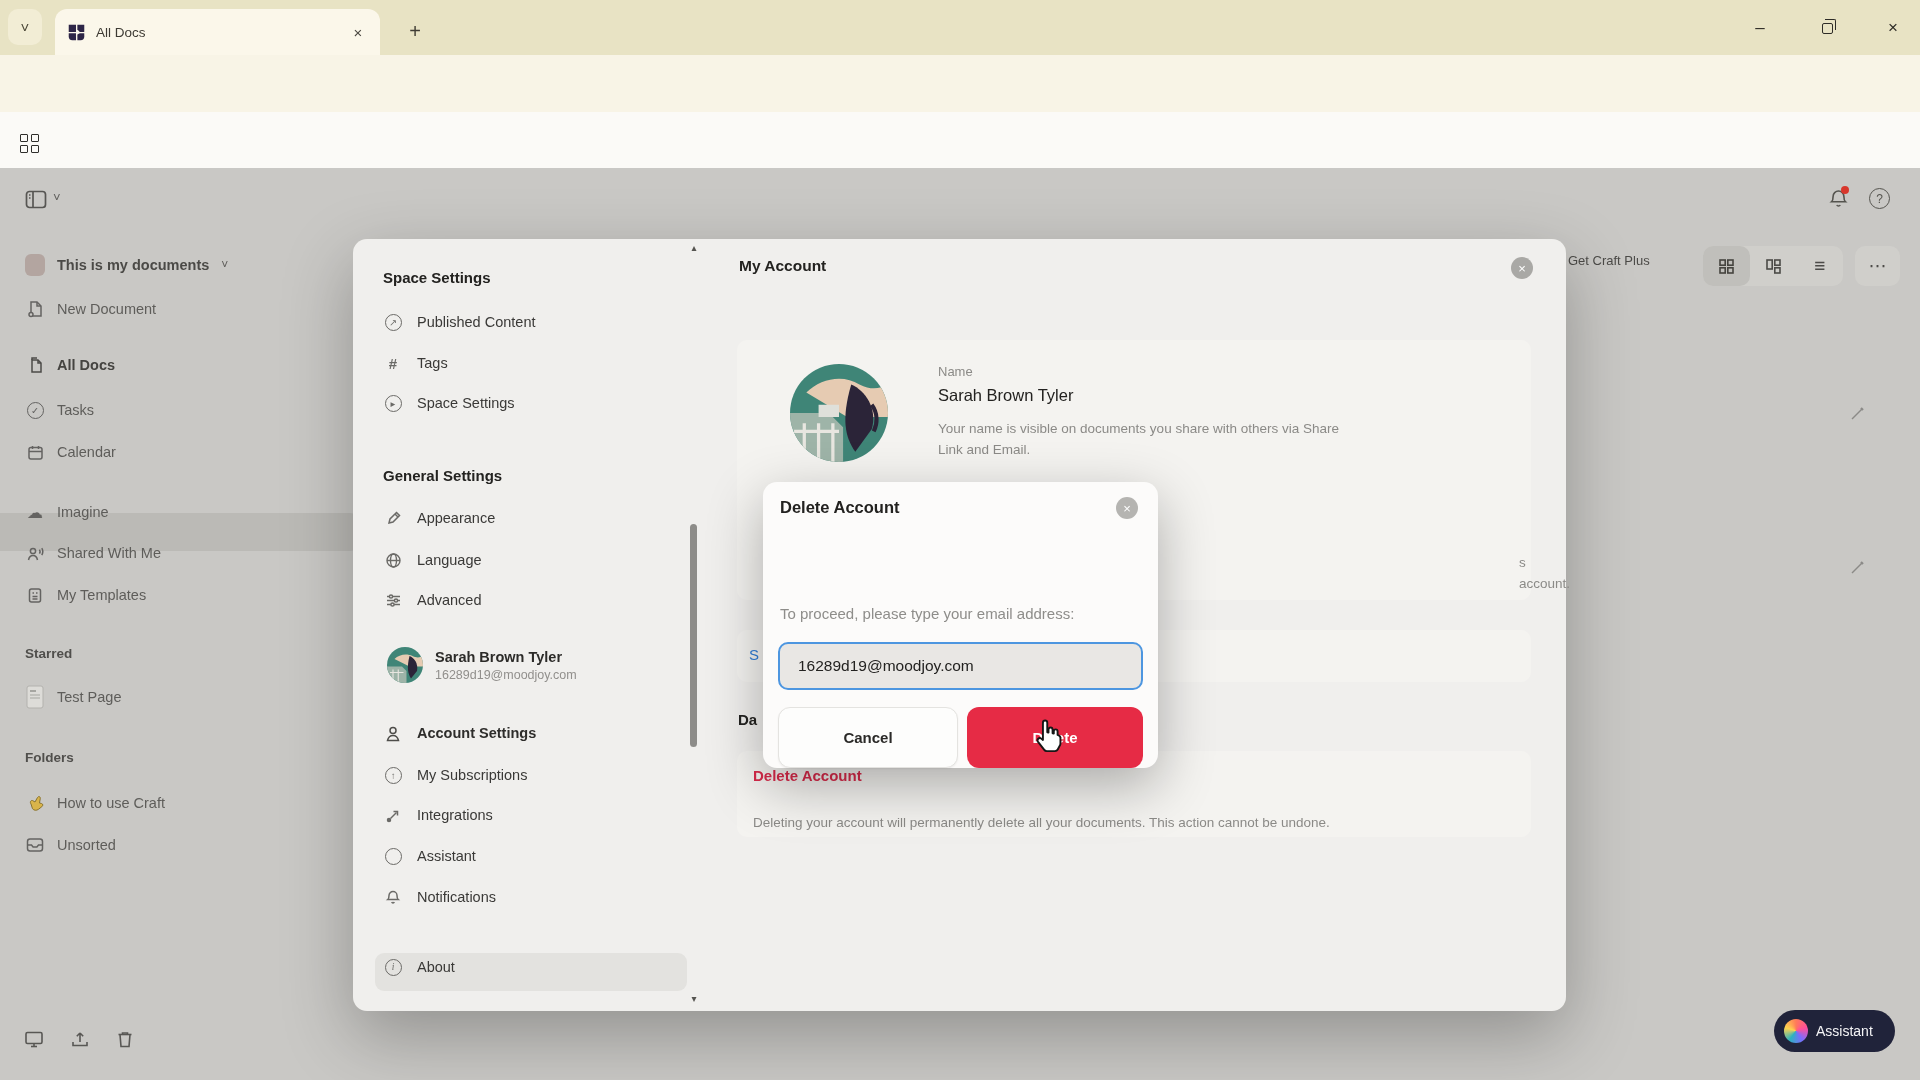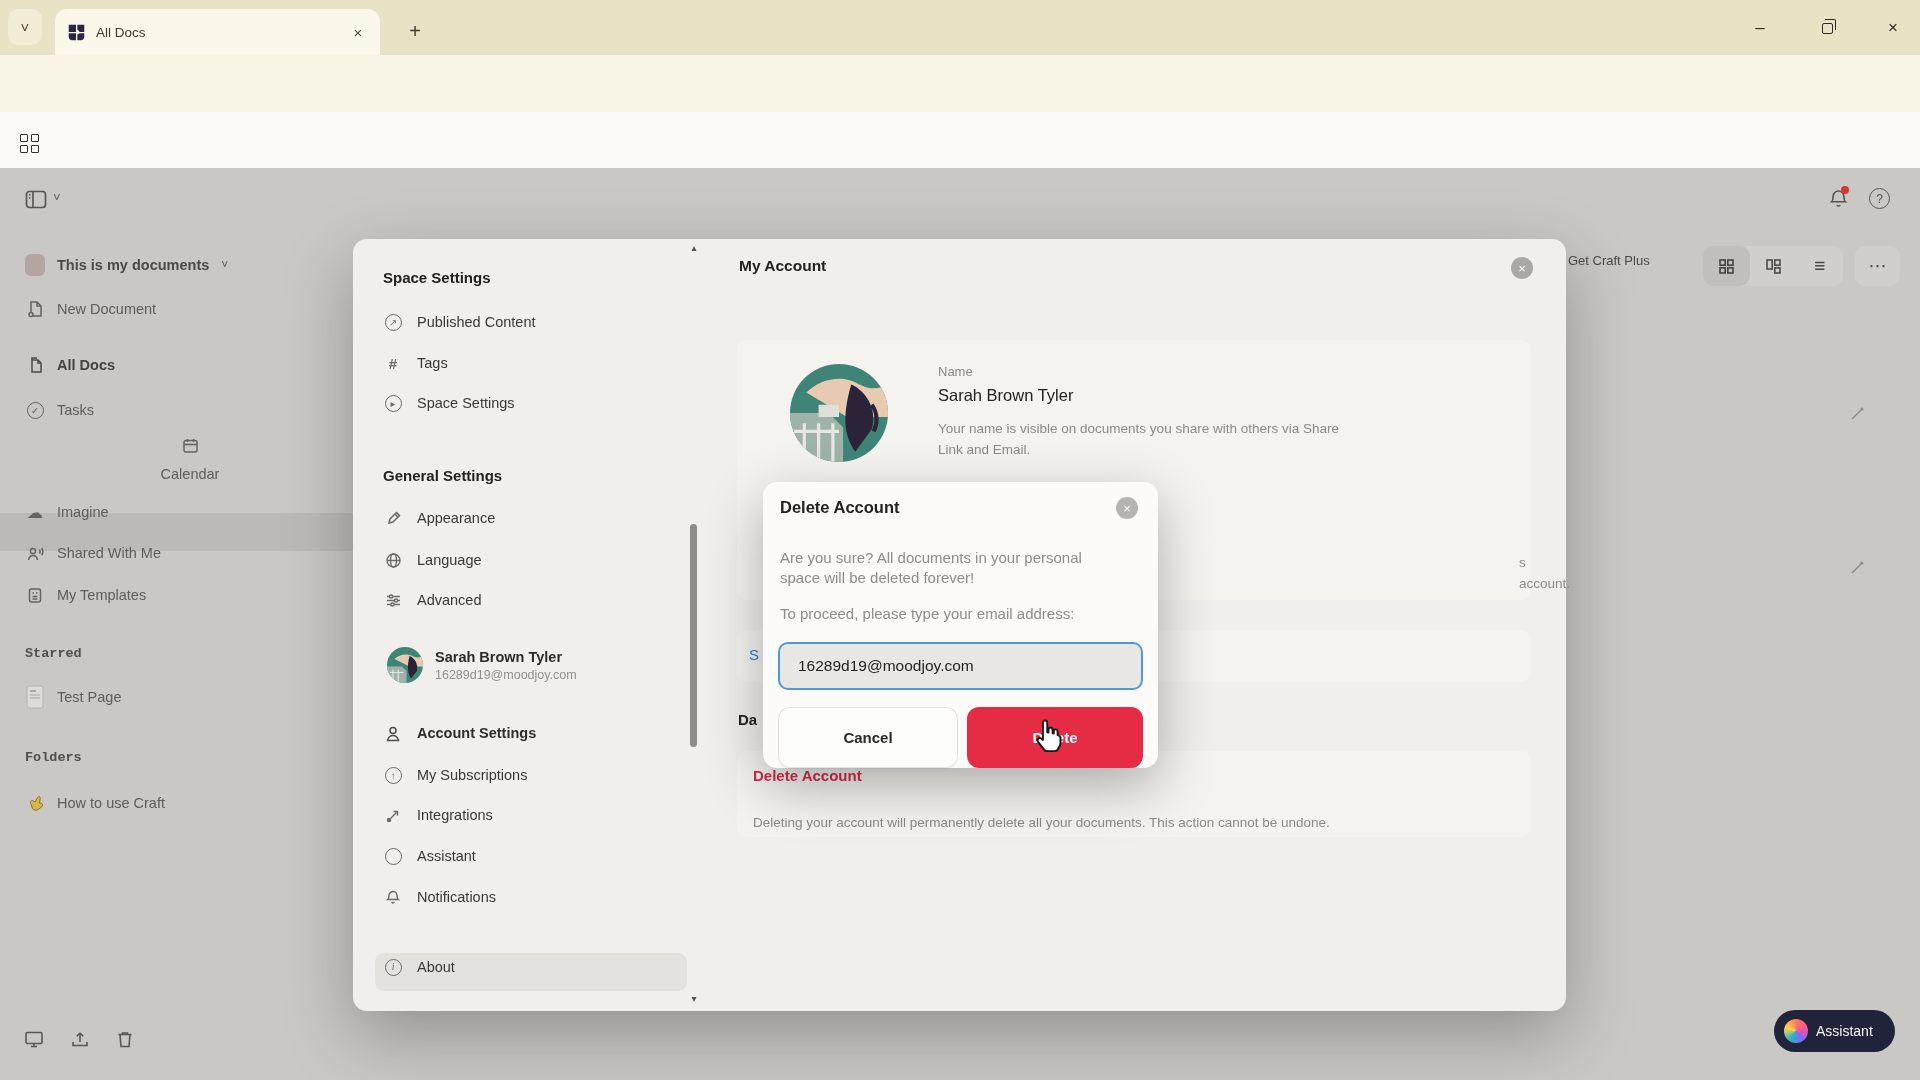--- a/index.html
+++ b/index.html
@@ -28,21 +28,21 @@
   .avatar-s { width:28px; height:28px; border-radius:50%; background:#8296a7; color:#f4f6f8; font-size:13px; display:flex; align-items:center; justify-content:center; }
   .whitebar { left:0; top:112px; width:1920px; height:56px; background:#fbfaf7; }
   .grid4 { display:grid; grid-template-columns:8px 8px; grid-template-rows:8px 8px; gap:3px; }
   .grid4 i { border:1.8px solid #2f2e2b; border-radius:1px; }
 
   
   .appdim { left:0; top:168px; width:1920px; height:912px; background:#c9c8c5; }
   .dimtext { color:#605f5c; }
   .srow { position:absolute; left:0; width:355px; height:30px; display:flex; align-items:center; gap:12px; padding-left:25px; font-size:14.5px; color:#5e5d5a; }
   .srow .ic { width:20px; display:flex; justify-content:center; color:#646361; }
-  .shdr { position:absolute; left:25px; font-size:13.5px; font-weight:bold; color:#504f4c;font-family:Liberation Mono, monospace; }
+  .shdr { position:absolute; left:25px; font-size:13.5px; font-weight:bold; color:#504f4c; }
   .hl { position:absolute; left:0; top:345px; width:358px; height:38px; background:#bbbab6; border-radius:0 8px 8px 0; }
   .searchpill { left:661px; top:181px; width:600px; height:40px; border-radius:7px; background:#d2d1cd; display:flex; align-items:center; gap:10px; padding:0 14px; color:#7b7a77; font-size:14.5px; }
   .seg { left:1703px; top:246px; width:140px; height:40px; border-radius:10px; background:#d0cfcb; display:flex; }
   .seg > div { flex:1; display:flex; align-items:center; justify-content:center; color:#4c4b48; }
   .seg .sel { background:#c0bfbb; border-radius:10px; }
   .morebtn { left:1855px; top:246px; width:45px; height:40px; border-radius:10px; background:#d0cfcb; display:flex; align-items:center; justify-content:center; color:#4c4b48; font-size:18px; }
   .gcp { left:1568px; top:253px; font-size:13px; color:#4c4b48; }
   .assist { left:1774px; top:1010px; width:121px; height:42px; border-radius:21px; background:#20233a; display:flex; align-items:center; gap:8px; padding:0 10px; }
   .assist .orb { width:24px; height:24px; border-radius:50%; background:conic-gradient(#ff7a59,#ff4f9a,#7a6cff,#2bb3c0,#ffd34f,#ff7a59); }
   .assist span { color:#f4f4f6; font-size:14px; }
@@ -219,21 +219,21 @@
     <span>All Docs</span>
   </div>
 
   <div class="srow" style="top:227px;">
     <span class="ic">
         <span class="cic" style="border-color:#646361;color:#646361;">✓</span>
       </span>
     <span>Tasks</span>
   </div>
 
-  <div class="srow" style="top:269px;flex-direction:column;">
+  <div class="srow" style="top:269px;">
     <span class="ic">
       <svg width="17" height="17" viewBox="0 0 17 17" stroke="#646361" stroke-width="1.5" fill="none">
           <rect x="2" y="3.5" width="13" height="11.5" rx="2"></rect>
           <line x1="5.5" y1="2" x2="5.5" y2="5"></line>
           <line x1="11.5" y1="2" x2="11.5" y2="5"></line>
           <line x1="2" y1="7.5" x2="15" y2="7.5"></line>
         </svg>
     </span>
     <span>Calendar</span>
   </div>
@@ -286,20 +286,29 @@
 
   <div class="srow" style="top:620px;">
     <span class="ic">
       <svg width="19" height="19" viewBox="0 0 19 19">
           <path d="M5 10c-1.5-2 0-4 1.5-3.5L9 8l2.5-4.5c1-1.6 3-1 2.8.8L13.5 9l2 .5c1.6.4 1.7 2.2.3 3.2l-3.3 2.6c-2 1.5-4.6 1.2-6-.6z" fill="#d9b44a" stroke="#8a7430" stroke-width="1"></path>
         </svg>
     </span>
     <span>How to use Craft</span>
   </div>
 
+  <div class="srow" style="top:662px;">
+    <span class="ic">
+      <svg width="18" height="16" viewBox="0 0 18 16" stroke="#646361" stroke-width="1.5" fill="none">
+          <rect x="1.5" y="2" width="15" height="12" rx="2.5"></rect>
+          <path d="M1.5 8h4l1.6 2h3.8L12.5 8h4"></path>
+        </svg>
+    </span>
+    <span>Unsorted</span>
+  </div>
 
   <div class="abs gcp" style="top:85px;left:1568px;">Get Craft Plus</div>
   <div class="abs seg" style="top:78px;">
     <div class="sel">
       <svg width="17" height="17" viewBox="0 0 17 17" stroke="#45443f" stroke-width="1.6" fill="none">
           <rect x="2" y="2" width="5.2" height="5.2"></rect>
           <rect x="9.8" y="2" width="5.2" height="5.2"></rect>
           <rect x="2" y="9.8" width="5.2" height="5.2"></rect>
           <rect x="9.8" y="9.8" width="5.2" height="5.2"></rect>
         </svg>
@@ -531,21 +540,20 @@
   <div class="abs" style="left:385px; top:472px; font-size:15px; font-weight:bold; color:#232220;">Da</div>
   <div class="card" style="top:512px; height:86px;">
     <div class="abs" style="left:16px; top:16px; font-size:15px; font-weight:600; color:#d92b4b;">Delete Account</div>
     <div class="abs gdesc" style="left:16px; top:44px; width:750px;margin-top:17px;">Deleting your account will permanently delete all your documents. This action cannot be undone.</div>
   </div>
 </div>
 
 <div class="abs dialog">
   <div class="dlg-title">Delete Account</div>
   <div class="xcircle" style="left:353px; top:15px; background:#b5b4b1;">×</div>
-  <div class="dlg-body" style="top:66px;">Are you sure? All documents in your personal space will be deleted forever!</div>
   <div class="dlg-body" style="top:122px;">To proceed, please type your email address:</div>
   <input class="dlg-input" value="16289d19@moodjoy.com" style="">
   <div class="btn btn-cancel">Cancel</div>
   <div class="btn btn-delete">Delete</div>
 </div>
 
 <div class="abs cursor">
   <svg width="34" height="38" viewBox="0 0 24 28">
       <path d="M9 3.5c0-1 .7-1.7 1.6-1.7s1.6.7 1.6 1.7v7l.9.2V8.6c0-.9.7-1.6 1.5-1.6s1.5.7 1.5 1.6v2.7l.9.2V9.9c0-.8.6-1.5 1.4-1.5s1.4.7 1.4 1.5v2.6l.8.3c.8.3 1.3 1 1.3 1.9v3.9c0 .6-.1 1.1-.4 1.6l-1.6 3c-.4.8-1.2 1.2-2 1.2h-6.1c-.7 0-1.4-.3-1.8-.9l-4.6-5.9c-.5-.7-.5-1.7.1-2.3.6-.6 1.6-.7 2.3-.1l1.2 1z" fill="#ffffff" stroke="#161616" stroke-width="1.4" stroke-linejoin="round"></path>
     </svg>

